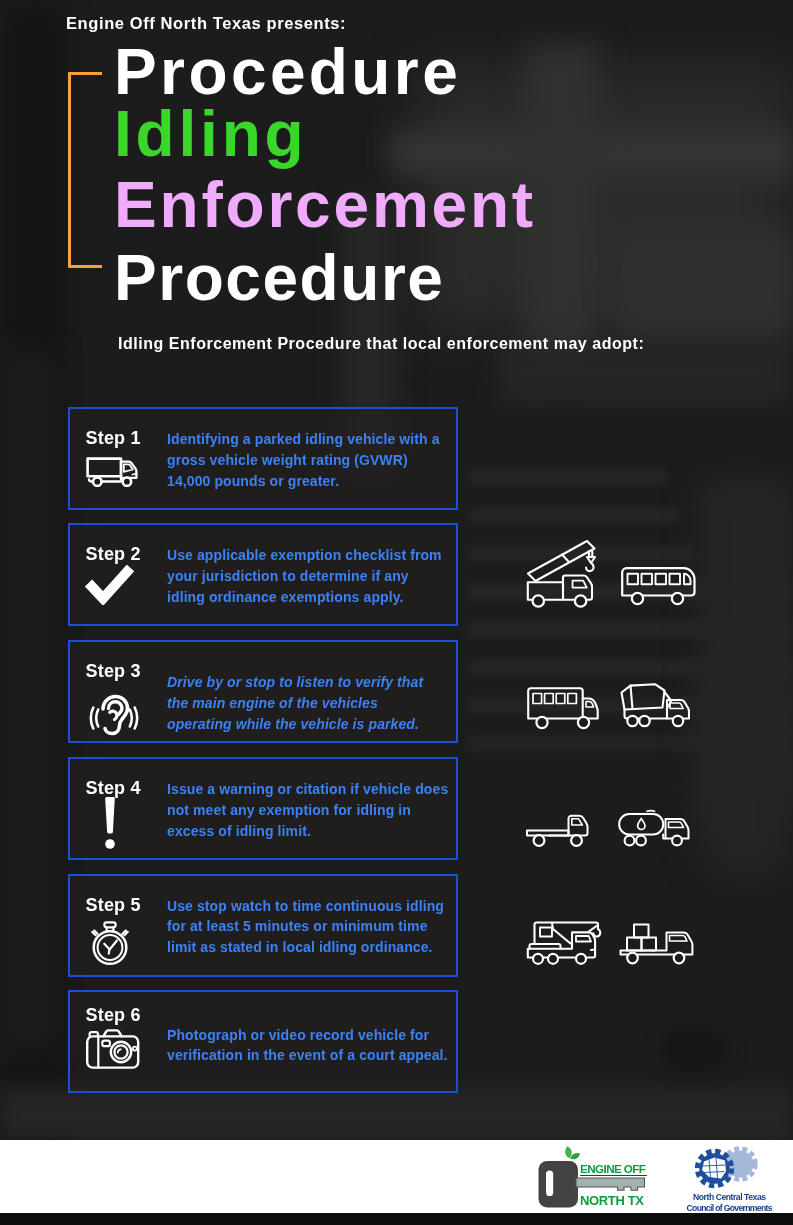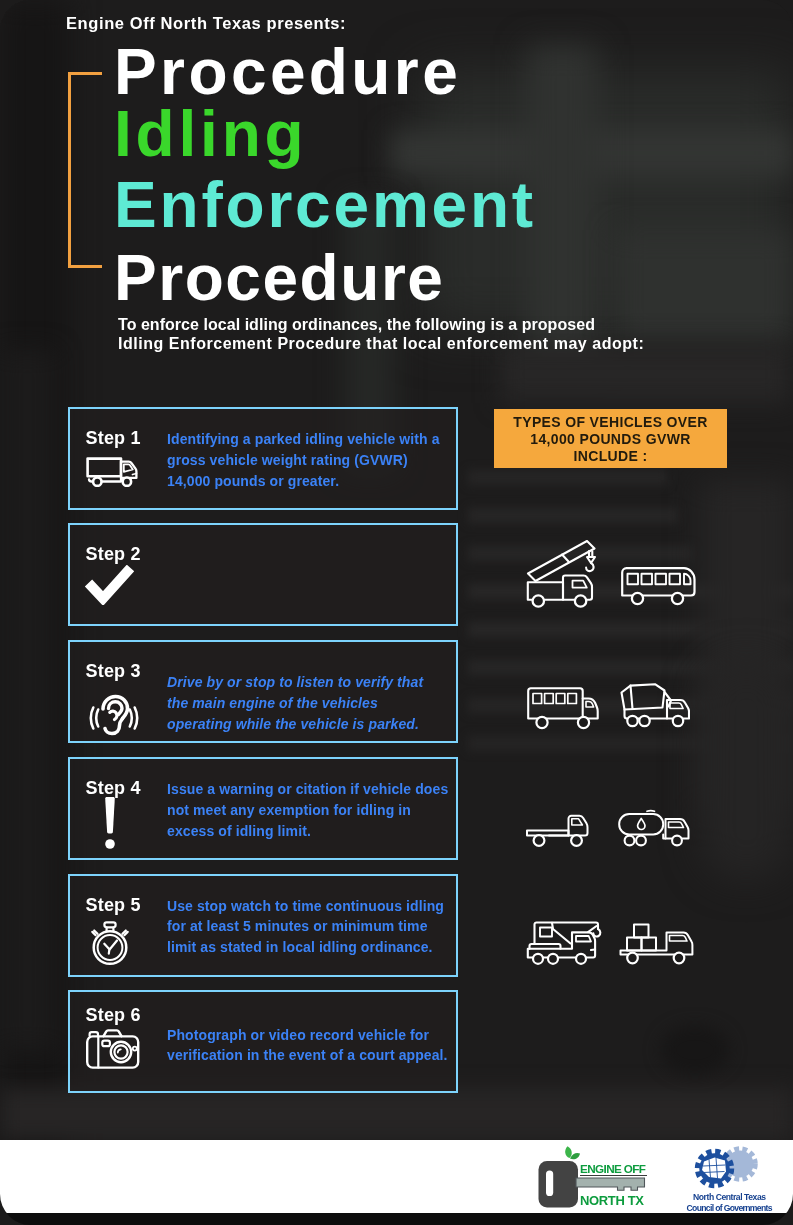--- a/index.html
+++ b/index.html
@@ -1,21 +1,21 @@
 <!DOCTYPE html>
 <html><head>
 <meta charset="utf-8">
 <style>
   html,body{margin:0;padding:0;}
   body{width:793px;height:1225px;overflow:hidden;background:#1c1b1b;font-family:"Liberation Sans",sans-serif;}
-  #page{position:relative;width:793px;height:1225px;overflow:hidden;background:#1c1b1b;border-radius:31px;}
+  #page{position:relative;width:793px;height:1225px;overflow:hidden;background:#1c1b1b;}
   .abs{position:absolute;}
   .steptext{font-size:14px;line-height:20.9px;color:#3b82f6;font-weight:bold;letter-spacing:.1px;white-space:nowrap;}
   .steplabel{font-size:18px;font-weight:bold;color:#fff;letter-spacing:.2px;white-space:nowrap;}
-  .stepbox{position:absolute;left:68px;width:390px;height:103px;border:2px solid #7dd3fc;box-sizing:border-box;background:rgba(34,31,31,0.55);}
+  .stepbox{position:absolute;left:68px;width:390px;height:103px;border:2px solid #1d4ed8;box-sizing:border-box;background:rgba(34,31,31,0.55);}
   .tline{position:absolute;left:114px;font-weight:bold;font-size:64px;line-height:64px;color:#fff;white-space:nowrap;}
   .bg{position:absolute;}
 </style>
 </head>
 <body>
 <div id="page">
 
   <div class="bg" style="left:0;top:0;width:793px;height:1225px;background:#1d1c1c;"></div>
     <div class="bg" style="left:0;top:0;width:70px;height:1225px;background:#161515;filter:blur(14px);"></div>
   <div class="bg" style="left:420px;top:70px;width:373px;height:260px;background:#2a2c2a;filter:blur(26px);"></div>
@@ -37,25 +37,25 @@
   <div class="bg" style="left:0;top:350px;width:55px;height:700px;background:#1c1b1b;filter:blur(12px);"></div>
   <div class="bg" style="left:700px;top:660px;width:93px;height:220px;background:#252424;filter:blur(18px);border-radius:40px;"></div>
   <div class="bg" style="left:500px;top:345px;width:290px;height:58px;background:#272626;filter:blur(12px);"></div>
 
   <div class="abs" style="left:66px;top:14px;font-size:16.5px;font-weight:bold;color:#fff;letter-spacing:.6px;">Engine Off North Texas presents:</div>
 
   <div class="abs" style="left:68px;top:72px;width:34px;height:196px;border-left:3px solid #f2a040;border-top:3px solid #f2a040;border-bottom:3px solid #f2a040;box-sizing:border-box;"></div>
 
   <div class="tline" id="t1" style="top:40px;letter-spacing:3.4px;">Procedure</div>
   <div class="tline" id="t2" style="top:102px;letter-spacing:3.8px;color:#3ad72b;">Idling</div>
-  <div class="tline" id="t3" style="top:173px;letter-spacing:2.8px;color:#5eead4;">Enforcement</div>
+  <div class="tline" id="t3" style="top:173px;letter-spacing:2.8px;color:#f0abfc;">Enforcement</div>
   <div class="tline" id="t4" style="top:246px;letter-spacing:1.55px;">Procedure</div>
 
   <div class="abs" id="para" style="left:118px;top:315px;font-size:16px;font-weight:bold;line-height:19.3px;color:#fff;white-space:nowrap;">
-    <span style="letter-spacing:.04px;">To enforce local idling ordinances, the following is a proposed</span><br>
+    <br>
     <span style="letter-spacing:.53px;">Idling Enforcement Procedure that local enforcement may adopt:</span>
   </div>
 
   <div class="stepbox" style="top:407px;">
     <div class="steplabel abs" style="left:15.5px;top:19px;">Step 1</div>
     <div class="abs" style="left:16px;top:47.5px;"><svg width="55" height="30" viewBox="0 0 55 30" fill="none" stroke="#fff" stroke-linejoin="round" stroke-linecap="round">
       <rect x="1.6" y="1.6" width="33.4" height="17.6" stroke-width="2.6"></rect>
       <path d="M35 4.6 H42.8 C43.9 4.6 44.8 5.1 45.4 6 L49.5 11.6 C50.1 12.4 50.4 13.3 50.4 14.3 V20.9 H35 Z" stroke-width="2.3"></path>
       <path d="M37.8 7.3 H42.4 C43 7.3 43.5 7.6 43.8 8.1 L46.8 12.5 L37.8 14.8 Z" stroke-width="1.8"></path>
       <path d="M3 22.3 C3 23.6 4.2 24.5 5.6 24.5 H35 V20.9" stroke-width="2.3"></path>
@@ -63,20 +63,21 @@
       <circle cx="11.3" cy="24.7" r="4.2" stroke-width="2.6" fill="#1d1c1c"></circle>
       <circle cx="40.9" cy="24.7" r="4.2" stroke-width="2.6" fill="#1d1c1c"></circle>
     </svg></div>
     <div class="steptext abs" style="left:97px;top:20px;">Identifying a parked idling vehicle with a<br>gross vehicle weight rating (GVWR)<br>14,000 pounds or greater.</div>
   </div>
   <div class="stepbox" style="top:523px;">
     <div class="steplabel abs" style="left:15.5px;top:19px;">Step 2</div>
     <div class="abs" style="left:14px;top:39.5px;"><svg width="54" height="40" viewBox="0 0 54 40" fill="none">
       <path d="M4.5 18 L19 33.5 L46.5 3" stroke="#fff" stroke-width="10"></path>
     </svg></div>
+    <div class="steptext abs" style="left:97px;top:20px;">Use applicable exemption checklist from<br>your jurisdiction to determine if any<br>idling ordinance exemptions apply.</div>
   </div>
   <div class="stepbox" style="top:640px;">
     <div class="steplabel abs" style="left:15.5px;top:19px;">Step 3</div>
     <div class="abs" style="left:19px;top:50px;"><svg width="50" height="48" viewBox="0 0 50 48" fill="none" stroke="#fff" stroke-linecap="round">
       <path d="M14 17 C14 9.5 20 4.5 26.5 4.5 C33.5 4.5 38.5 10 38.5 16.5 C38.5 21 36 23.5 33.5 26.5" stroke-width="3.6"></path>
       <path d="M33.5 26.5 C31.5 29 30.5 31 30.5 33.5 C30.5 38 27.5 41.5 23 41.5 C19 41.5 16.5 39 16 36.5" stroke-width="3.6"></path>
       <path d="M19.5 16.5 C19.5 12.5 22.5 9.8 26.3 9.8 C30.2 9.8 33 12.8 33 16.3 C33 19.2 31.3 20.7 29.5 22.4" stroke-width="3.4"></path>
       <path d="M25.5 27.5 C28 25.8 28.8 23.2 27 20.8 C25.5 18.8 22.5 18.6 20.8 20.3" stroke-width="3.2"></path>
       <path d="M9.2 17.5 C7.8 20.3 7.2 23.2 7.2 26 C7.2 28.8 7.8 31.7 9.2 34.5" stroke-width="2.6"></path>
       <path d="M4.3 15.5 C2.6 18.8 1.8 22.4 1.8 26 C1.8 29.6 2.6 33.2 4.3 36.5" stroke-width="2.6"></path>
@@ -116,23 +117,20 @@
       <path d="M17.5 8.2 L20.3 3.4 C20.7 2.8 21.3 2.4 22 2.4 H31 C31.7 2.4 32.3 2.8 32.7 3.4 L35.5 8.2" stroke-width="2.4"></path>
       <rect x="16.3" y="12.6" width="7.6" height="5.6" rx="2" stroke-width="2.2"></rect>
       <circle cx="35" cy="24" r="10.2" stroke-width="2.4"></circle>
       <circle cx="35" cy="24" r="6.6" stroke-width="2.2"></circle>
       <path d="M31.8 24.6 C31.8 22.8 33.2 21.4 34.8 21.3" stroke-width="1.8"></path>
       <circle cx="48.8" cy="20.6" r="2" stroke-width="1.8"></circle>
     </svg></div>
     <div class="steptext abs" style="left:97px;top:32.5px;">Photograph or video record vehicle for<br>verification in the event of a court appeal.</div>
   </div>
 
-  <div class="abs" style="left:494px;top:409px;width:233px;height:59px;background:#f5a83d;color:#221b0d;font-weight:bold;font-size:14px;line-height:17px;text-align:center;letter-spacing:.35px;">
-    <div style="padding-top:4.5px;">TYPES OF VEHICLES OVER<br>14,000 POUNDS GVWR<br>INCLUDE :</div>
-  </div>
 
   <div class="abs" style="left:526px;top:540px;"><svg width="71" height="68" viewBox="0 0 71 68" fill="none" stroke="#fff" stroke-width="2.1" stroke-linejoin="round" stroke-linecap="round">
     <path d="M2 33.5 L61 1 L68.5 8.5 L9.5 41 Z"></path>
     <path d="M36 14.5 L42.5 21.5"></path>
     <path d="M63 11 V16.5 M66.3 11.5 V16.5"></path>
     <path d="M61 17 H69 L65 23 Z"></path>
     <path d="M65 23 C68.3 24.7 68.5 29 65.4 30.6 C62.8 31.9 60 30.3 60.1 27.6"></path>
     <rect x="1.8" y="42.2" width="35.2" height="17.6"></rect>
     <path d="M37 59.8 V37.6 C37 36.4 37.9 35.5 39.1 35.5 H57.5 C58.9 35.5 60.2 36.2 61 37.3 L64.9 43.1 C65.6 44.2 66 45.5 66 46.8 V57.6 C66 58.8 65 59.8 63.8 59.8 Z"></path>
     <path d="M46.5 40.7 H57.2 L60.8 47.6 H46.5 Z" stroke-width="1.8"></path>

